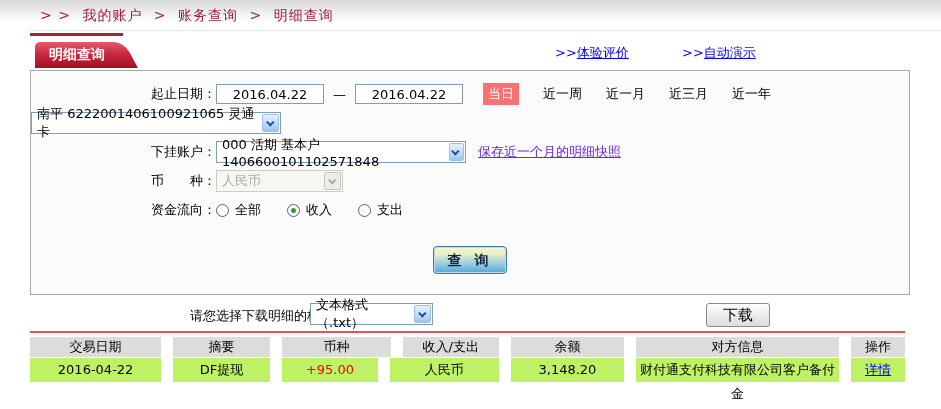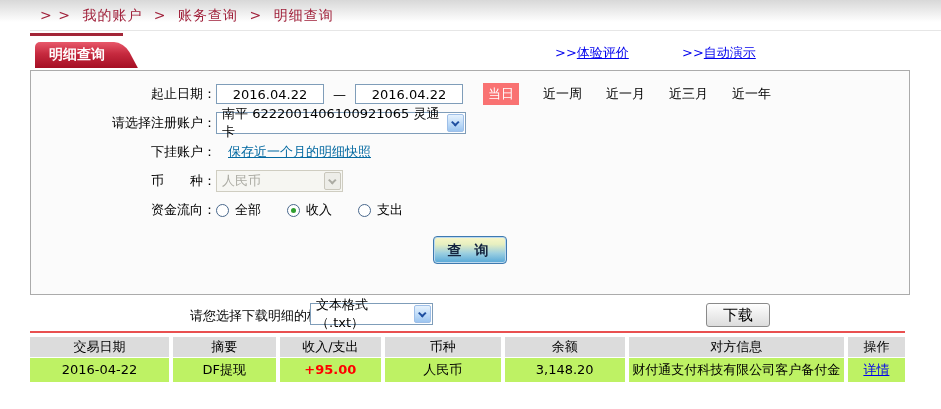--- a/index.html
+++ b/index.html
@@ -51,55 +51,55 @@
   .sel-currency { width:127px; border-color:#CFCDC1; background:#F6F6F2; color:#ABABA3; cursor:default; }
   .sel-format { width:123px; }
   .sel-arrow { margin-left:auto; margin-right:1px; width:17px; height:18px; border:1px solid #9EBFE8;
     border-radius:2px; background:linear-gradient(#E6F2FD,#BBD9F7 60%,#9CC5F0);
     display:flex; align-items:center; justify-content:center; }
   .sel-currency .sel-arrow { border-color:#C9C7BC; background:#EDEDE8; }
   .chev { width:6px; height:6px; border-left:2px solid #1F4FA0; border-bottom:2px solid #1F4FA0;
     transform: rotate(-45deg) translateY(-1px); }
   .sel-currency .chev { border-color:#ABABA3; }
 
-  .blue-link { color:#0369a1; text-decoration:underline; cursor:pointer; margin-left:12px; }
+  .blue-link { color:#6d28d9; text-decoration:underline; cursor:pointer; margin-left:12px; }
 
   .radio-group { display:flex; align-items:center; }
   .radio-opt { display:flex; align-items:center; margin-right:26px; cursor:pointer; }
   .radio { width:13px; height:13px; border-radius:50%; border:1px solid #49688C; background:#fff;
     margin-right:6px; display:flex; align-items:center; justify-content:center; }
   .radio.checked::after { content:''; width:5px; height:5px; border-radius:50%; background:#2F9E2F; }
 
-  .btn-row { text-align:center; margin-top:15px; }
+  .btn-row { text-align:center; margin-top:25px; }
   .query-btn { display:inline-block; width:74px; height:28px; line-height:26px; text-align:center;
     border:1px solid #3E7AB0; border-radius:4px; font-size:14px; font-weight:bold; color:#14233F;
     letter-spacing:4px; cursor:pointer;
     background: linear-gradient(180deg,#FAF7C8 0%, #E7EFC0 28%, #9CCFE0 62%, #55A7D8 100%);
     box-shadow: 0 0 0 1px #BCD9EE inset; }
 
   
   .dl-row { position:absolute; top:303px; left:0; width:941px; height:24px; }
   .dl-label { position:absolute; left:190px; top:4px; }
   .dl-select { position:absolute; left:310px; top:0; }
   .dl-hint { position:absolute; left:483px; top:4px; }
   .dl-btn { position:absolute; left:706px; top:0; width:64px; height:24px; text-align:center;
     line-height:22px; border:1px solid #8A8A8A; border-radius:3px; cursor:pointer;
     background:linear-gradient(#FEFEFE,#DCDCDC); font-size:15px; }
 
   
   .tbl-topline { position:absolute; top:331px; left:30px; width:875px; height:2px; background:#E95050; }
   .tbl { position:absolute; top:337px; left:30px; width:875px; }
-  .trow { display:flex; gap:4px;border-radius:10px; }
+  .trow { display:flex; gap:12px;border-radius:10px; }
   .trow + .trow { margin-top:1px; }
   .tcell { text-align:center; }
   .thead .tcell { background:#DCDCDC; height:20px; line-height:20px; }
   .tbody .tcell { background:#bef264; height:24px; line-height:24px; }
   .c1{width:141px;} .c2{width:104px;} .c3{width:103px;} .c4{width:117px;}
   .c5{width:122px;} .c6{width:218px;} .c7{width:58px;}
-  .amount-pos { color:#FF0000;font-weight:bold; }
+  .amount-pos { color:#FF0000; }
   .detail-link { color:#0000EE; text-decoration:underline; cursor:pointer; }
 </style>
 </head>
 <body>
 
 <div class="screen">
   <div class="topband"></div>
 
   <div class="breadcrumb">
     <span>&gt; &gt;</span>
@@ -131,31 +131,36 @@
       <span class="dash">—</span>
       <input class="txt-input" value="2016.04.22" style="">
       <span class="range active">当日</span>
       <span class="range">近一周</span>
       <span class="range">近一月</span>
       <span class="range">近三月</span>
       <span class="range">近一年</span>
     </div>
 
     <div class="form-row">
-      <span class="form-label">请选择注册账户：</span>
       <div class="select sel-account">
         <span>南平  6222001406100921065  灵通卡</span>
         <span class="sel-arrow">
             <span class="chev"></span>
           </span>
       </div>
     </div>
 
     <div class="form-row">
       <span class="form-label">下挂账户：</span>
+      <div class="select sel-subaccount">
+        <span>000 活期 基本户  1406600101102571848</span>
+        <span class="sel-arrow">
+            <span class="chev"></span>
+          </span>
+      </div>
       <span class="blue-link">保存近一个月的明细快照</span>
     </div>
 
     <div class="form-row">
       <span class="form-label">币　　种：</span>
       <div class="select sel-currency">
         <span>人民币</span>
         <span class="sel-arrow">
             <span class="chev"></span>
           </span>
@@ -194,22 +199,22 @@
         </span>
     </div>
     <span class="dl-btn">下载</span>
   </div>
 
   <div class="tbl-topline"></div>
   <div class="tbl">
     <div class="trow thead">
       <span class="tcell c1">交易日期</span>
       <span class="tcell c2">摘要</span>
+      <span class="tcell c4">币种</span>
       <span class="tcell c3">收入/支出</span>
-      <span class="tcell c4">币种</span>
       <span class="tcell c5">余额</span>
       <span class="tcell c6">对方信息</span>
       <span class="tcell c7">操作</span>
     </div>
     <div class="trow tbody">
       <span class="tcell c1">2016-04-22</span>
       <span class="tcell c2">DF提现</span>
       <span class="tcell c3 amount-pos">+95.00</span>
       <span class="tcell c4">人民币</span>
       <span class="tcell c5">3,148.20</span>

